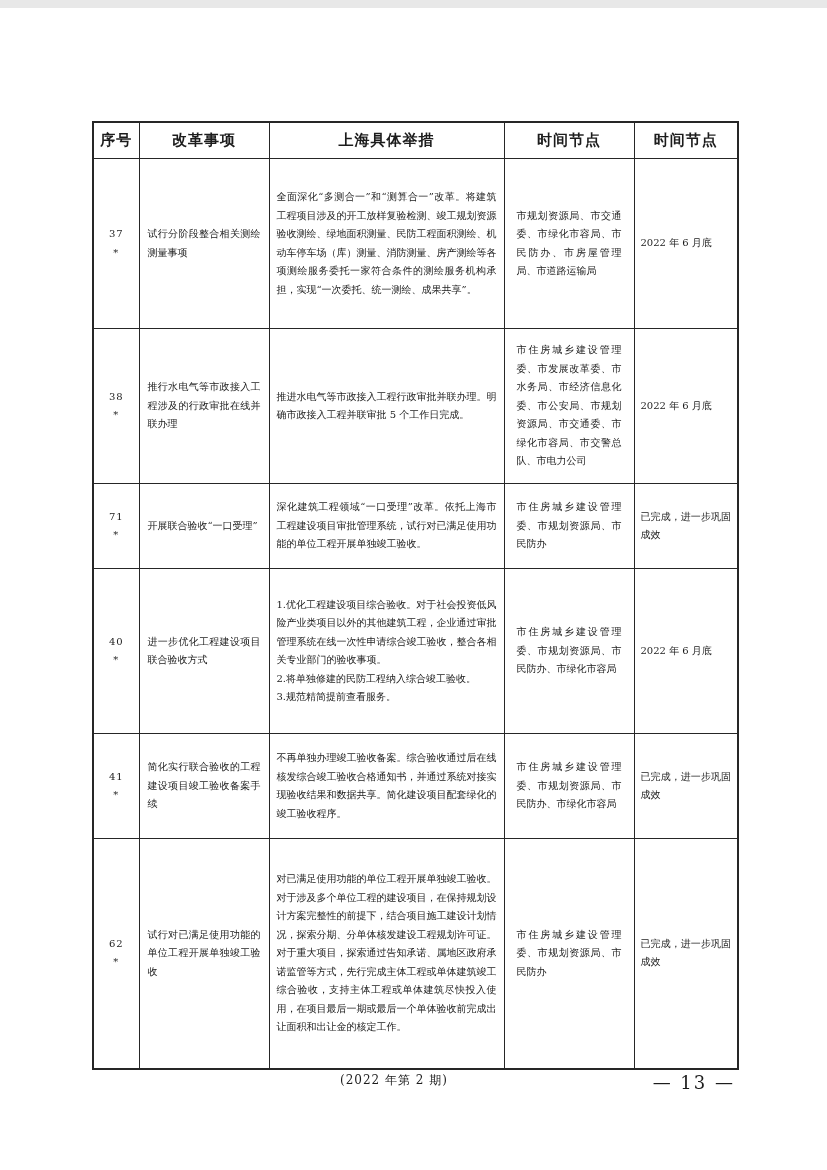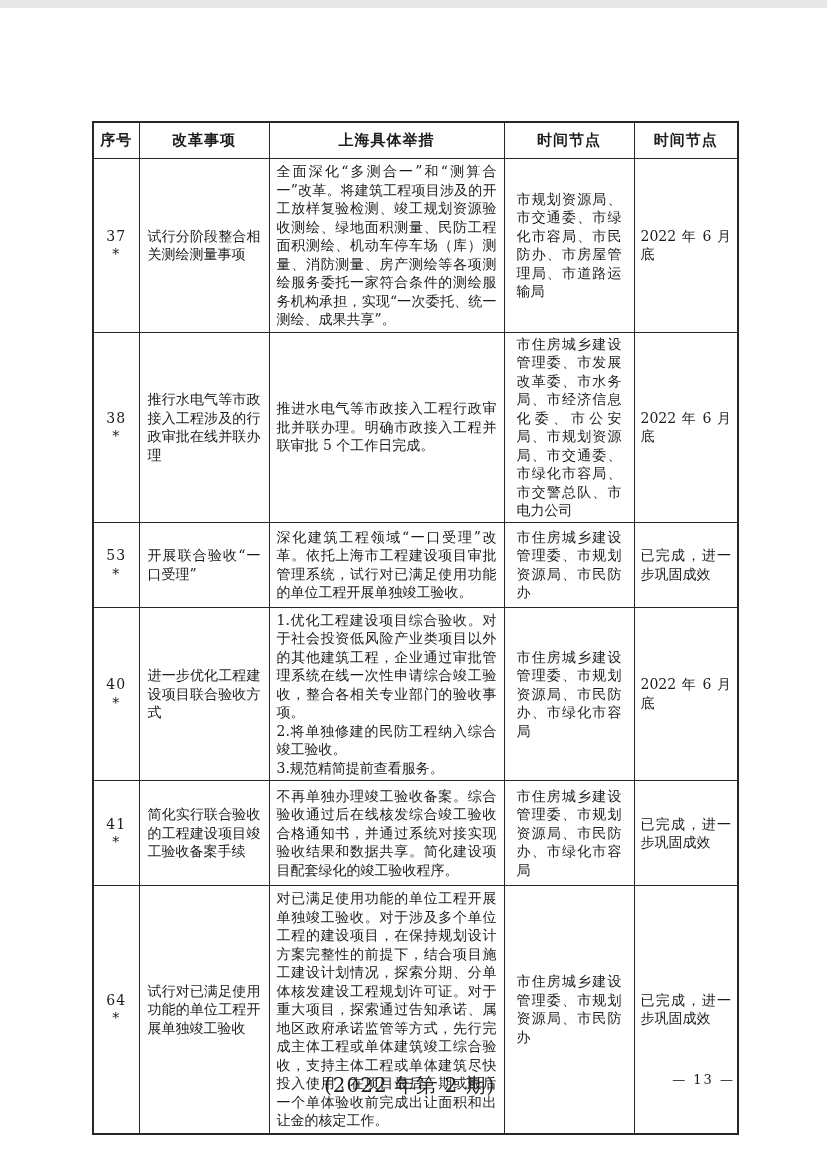--- a/index.html
+++ b/index.html
@@ -34,21 +34,21 @@
     font-family: "Liberation Sans", sans-serif;
     font-weight: bold;
     font-size: 15px;
     height: 35px;
     text-align: center;
     vertical-align: middle;
     letter-spacing: 1px;
     padding: 0;
   }
   td {
-    font-size: 14px;
+    font-size: 10px;
     line-height: 18.5px;
     vertical-align: middle;
   }
   td.cell-num {
     text-align: center;
     font-family: "DejaVu Serif", "Liberation Serif", serif;
     letter-spacing: 1px;
     padding: 12px;
   }
   td.cell-item {
@@ -71,29 +71,29 @@
   tr.r37 { height: 170px; }
   tr.r38 { height: 155px; }
   tr.r39 { height: 85px; }
   tr.r40 { height: 165px; }
   tr.r41 { height: 105px; }
   tr.r42 { height: 230px; }
 
   .footer-issue {
     position: absolute;
     top: 1064px;
-    left: 324px;
-    font-size: 20px;
+    left: 340px;
+    font-size: 12px;
     letter-spacing: 1px;
   }
   .footer-page {
     position: absolute;
     top: 1064px;
     right: 92px;
-    font-size: 13px;
+    font-size: 18px;
     letter-spacing: 2px;
   }
 </style>
 </head>
 <body>
 
 <div class="page">
 
   <table class="reform-table">
     <colgroup>
@@ -121,21 +121,21 @@
         <td class="cell-time">2022 年 6 月底</td>
       </tr>
       <tr class="r38">
         <td class="cell-num">38 *</td>
         <td class="cell-item">推行水电气等市政接入工程涉及的行政审批在线并联办理</td>
         <td class="cell-measure">推进水电气等市政接入工程行政审批并联办理。明确市政接入工程并联审批 5 个工作日完成。</td>
         <td class="cell-resp">市住房城乡建设管理委、市发展改革委、市水务局、市经济信息化委、市公安局、市规划资源局、市交通委、市绿化市容局、市交警总队、市电力公司</td>
         <td class="cell-time">2022 年 6 月底</td>
       </tr>
       <tr class="r39">
-        <td class="cell-num">53 *</td>
+        <td class="cell-num">71 *</td>
         <td class="cell-item">开展联合验收“一口受理”</td>
         <td class="cell-measure">深化建筑工程领域“一口受理”改革。依托上海市工程建设项目审批管理系统，试行对已满足使用功能的单位工程开展单独竣工验收。</td>
         <td class="cell-resp">市住房城乡建设管理委、市规划资源局、市民防办</td>
         <td class="cell-time">已完成，进一步巩固成效</td>
       </tr>
       <tr class="r40">
         <td class="cell-num">40 *</td>
         <td class="cell-item">进一步优化工程建设项目联合验收方式</td>
         <td class="cell-measure">1.优化工程建设项目综合验收。对于社会投资低风险产业类项目以外的其他建筑工程，企业通过审批管理系统在线一次性申请综合竣工验收，整合各相关专业部门的验收事项。
 2.将单独修建的民防工程纳入综合竣工验收。
@@ -144,21 +144,21 @@
         <td class="cell-time">2022 年 6 月底</td>
       </tr>
       <tr class="r41">
         <td class="cell-num">41 *</td>
         <td class="cell-item">简化实行联合验收的工程建设项目竣工验收备案手续</td>
         <td class="cell-measure">不再单独办理竣工验收备案。综合验收通过后在线核发综合竣工验收合格通知书，并通过系统对接实现验收结果和数据共享。简化建设项目配套绿化的竣工验收程序。</td>
         <td class="cell-resp">市住房城乡建设管理委、市规划资源局、市民防办、市绿化市容局</td>
         <td class="cell-time">已完成，进一步巩固成效</td>
       </tr>
       <tr class="r42">
-        <td class="cell-num">64 *</td>
+        <td class="cell-num">62 *</td>
         <td class="cell-item">试行对已满足使用功能的单位工程开展单独竣工验收</td>
         <td class="cell-measure">对已满足使用功能的单位工程开展单独竣工验收。对于涉及多个单位工程的建设项目，在保持规划设计方案完整性的前提下，结合项目施工建设计划情况，探索分期、分单体核发建设工程规划许可证。对于重大项目，探索通过告知承诺、属地区政府承诺监管等方式，先行完成主体工程或单体建筑竣工综合验收，支持主体工程或单体建筑尽快投入使用，在项目最后一期或最后一个单体验收前完成出让面积和出让金的核定工作。</td>
         <td class="cell-resp">市住房城乡建设管理委、市规划资源局、市民防办</td>
         <td class="cell-time">已完成，进一步巩固成效</td>
       </tr>
     </tbody>
   </table>
 
   <div class="footer-issue">(2022 年第 2 期)</div>
   <div class="footer-page">— 13 —</div>

